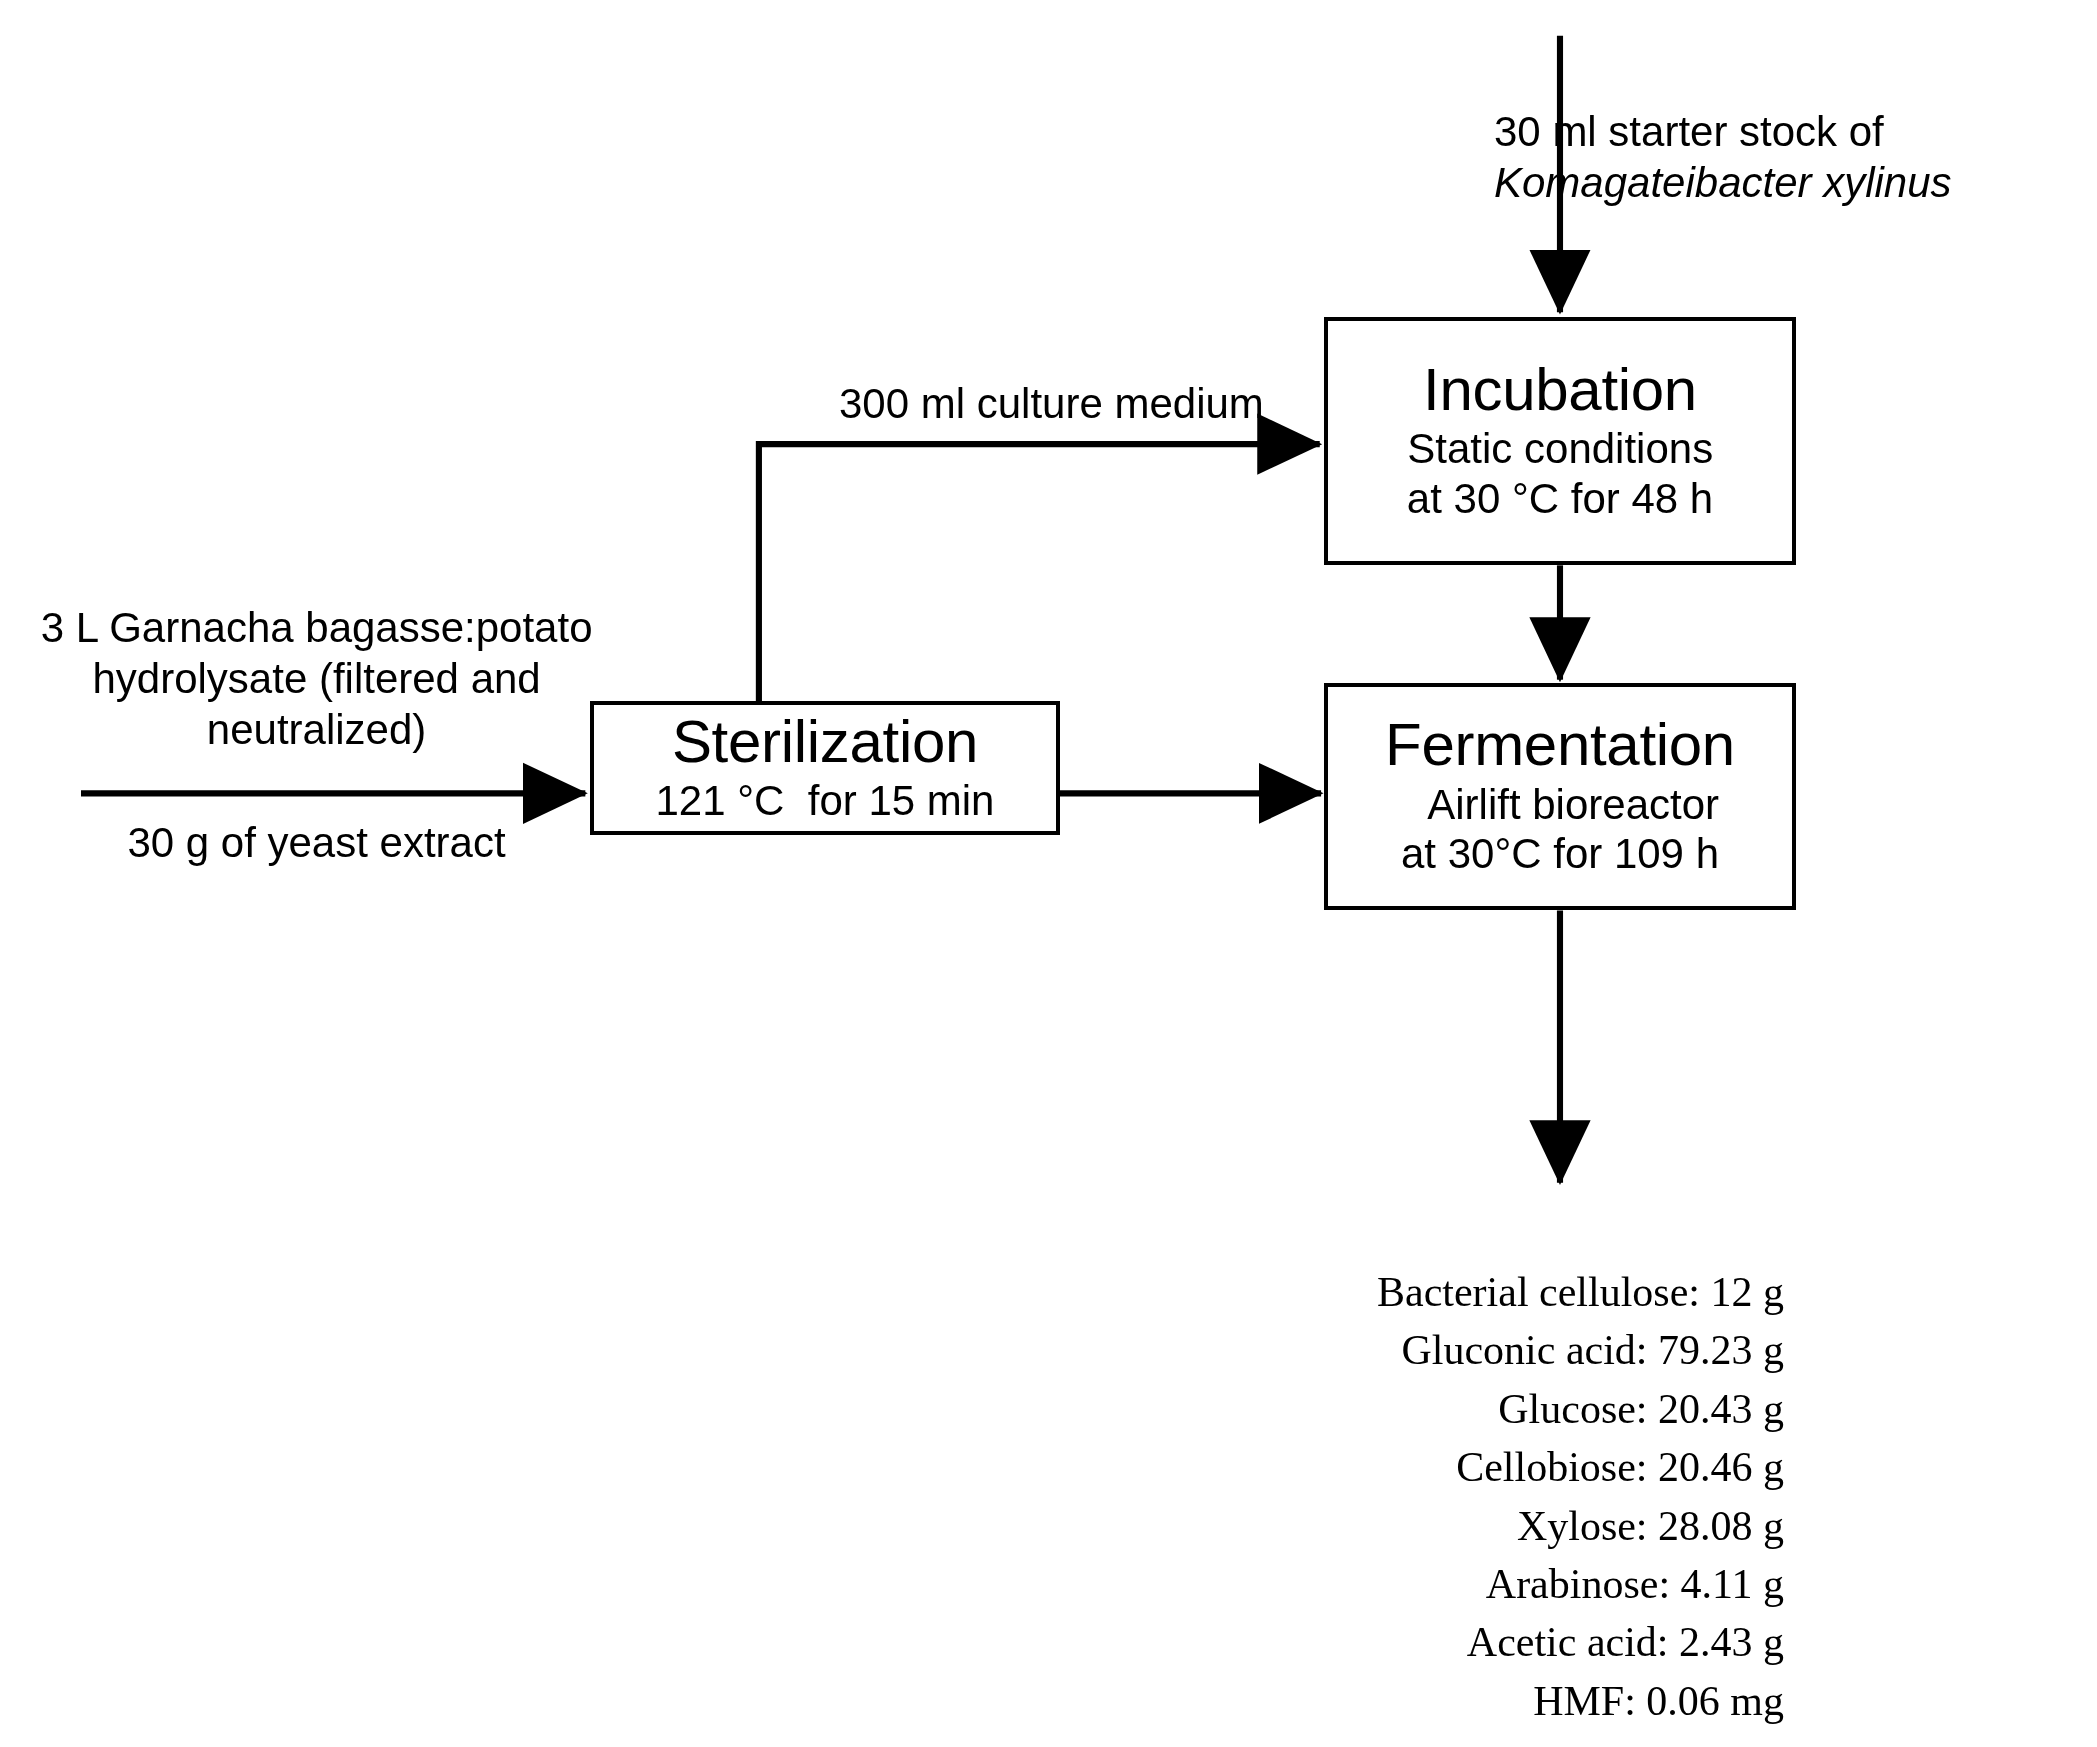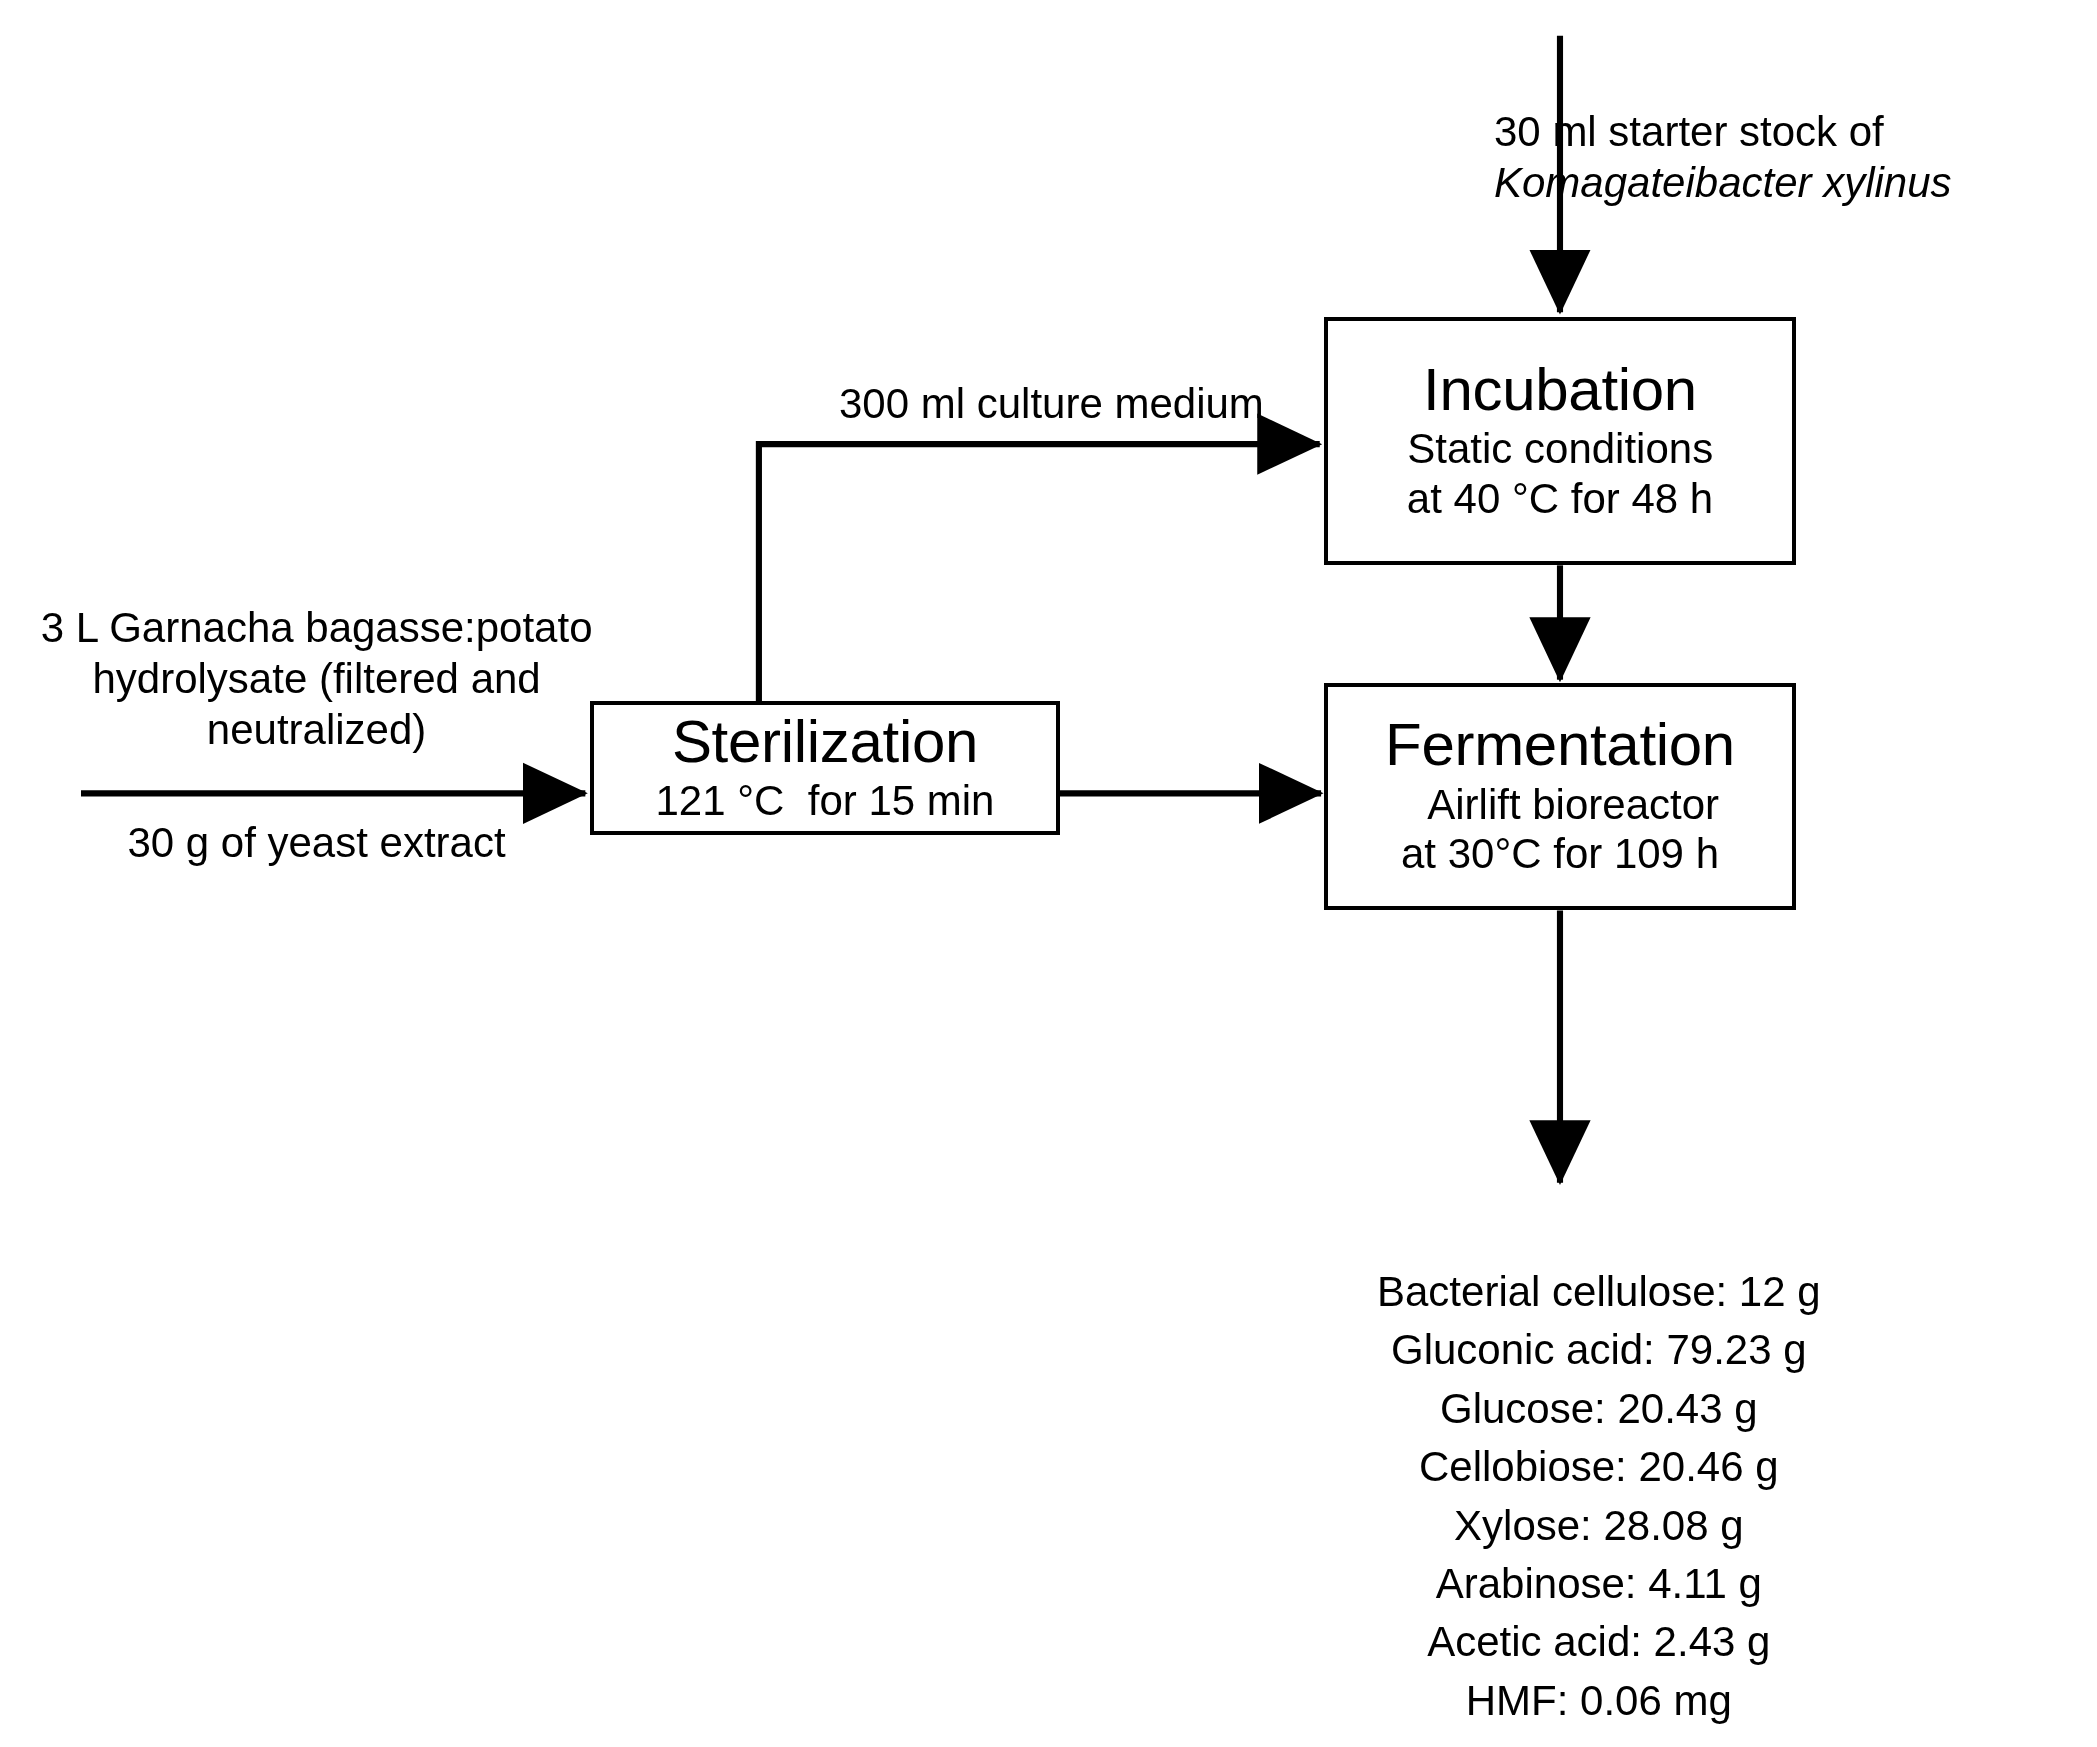--- a/index.html
+++ b/index.html
@@ -57,22 +57,23 @@
     font-size: 42px;
     line-height: 1.22;
     white-space: nowrap;
   }
   .lbl-center { text-align: center; }
   .lbl em { font-style: italic; }
   .outlist {
     position: absolute;
     font-size: 42px;
     line-height: 1.39;
-    text-align: center;
+    text-align: right;
     white-space: nowrap;
+    font-family: Liberation Serif, serif;
   }
   .outlist div { white-space: pre; }
   .ws { white-space: pre; }
 </style>
 </head>
 <body>
 
 <div id="canvas">
 
   <svg class="wires" viewBox="0 0 3081 2567">
@@ -114,21 +115,21 @@
     <div class="node-title">Sterilization</div>
     <div class="node-sub-wrap">
       <div class="node-sub ws">121 °C  for 15 min</div>
     </div>
   </div>
 
   <div class="node" style="left:1324px; top:317px; width:472px; height:248px;">
     <div class="node-title">Incubation</div>
     <div class="node-sub-wrap">
       <div class="node-sub">Static conditions</div>
-      <div class="node-sub">at 40 °C for 48 h</div>
+      <div class="node-sub">at 30 °C for 48 h</div>
     </div>
   </div>
 
   <div class="node" style="left:1324px; top:683px; width:472px; height:227px;">
     <div class="node-title">Fermentation</div>
     <div class="node-sub-wrap">
       <div class="node-sub">Airlift bioreactor</div>
       <div class="node-sub">at 30°C for 109 h</div>
     </div>
   </div>

